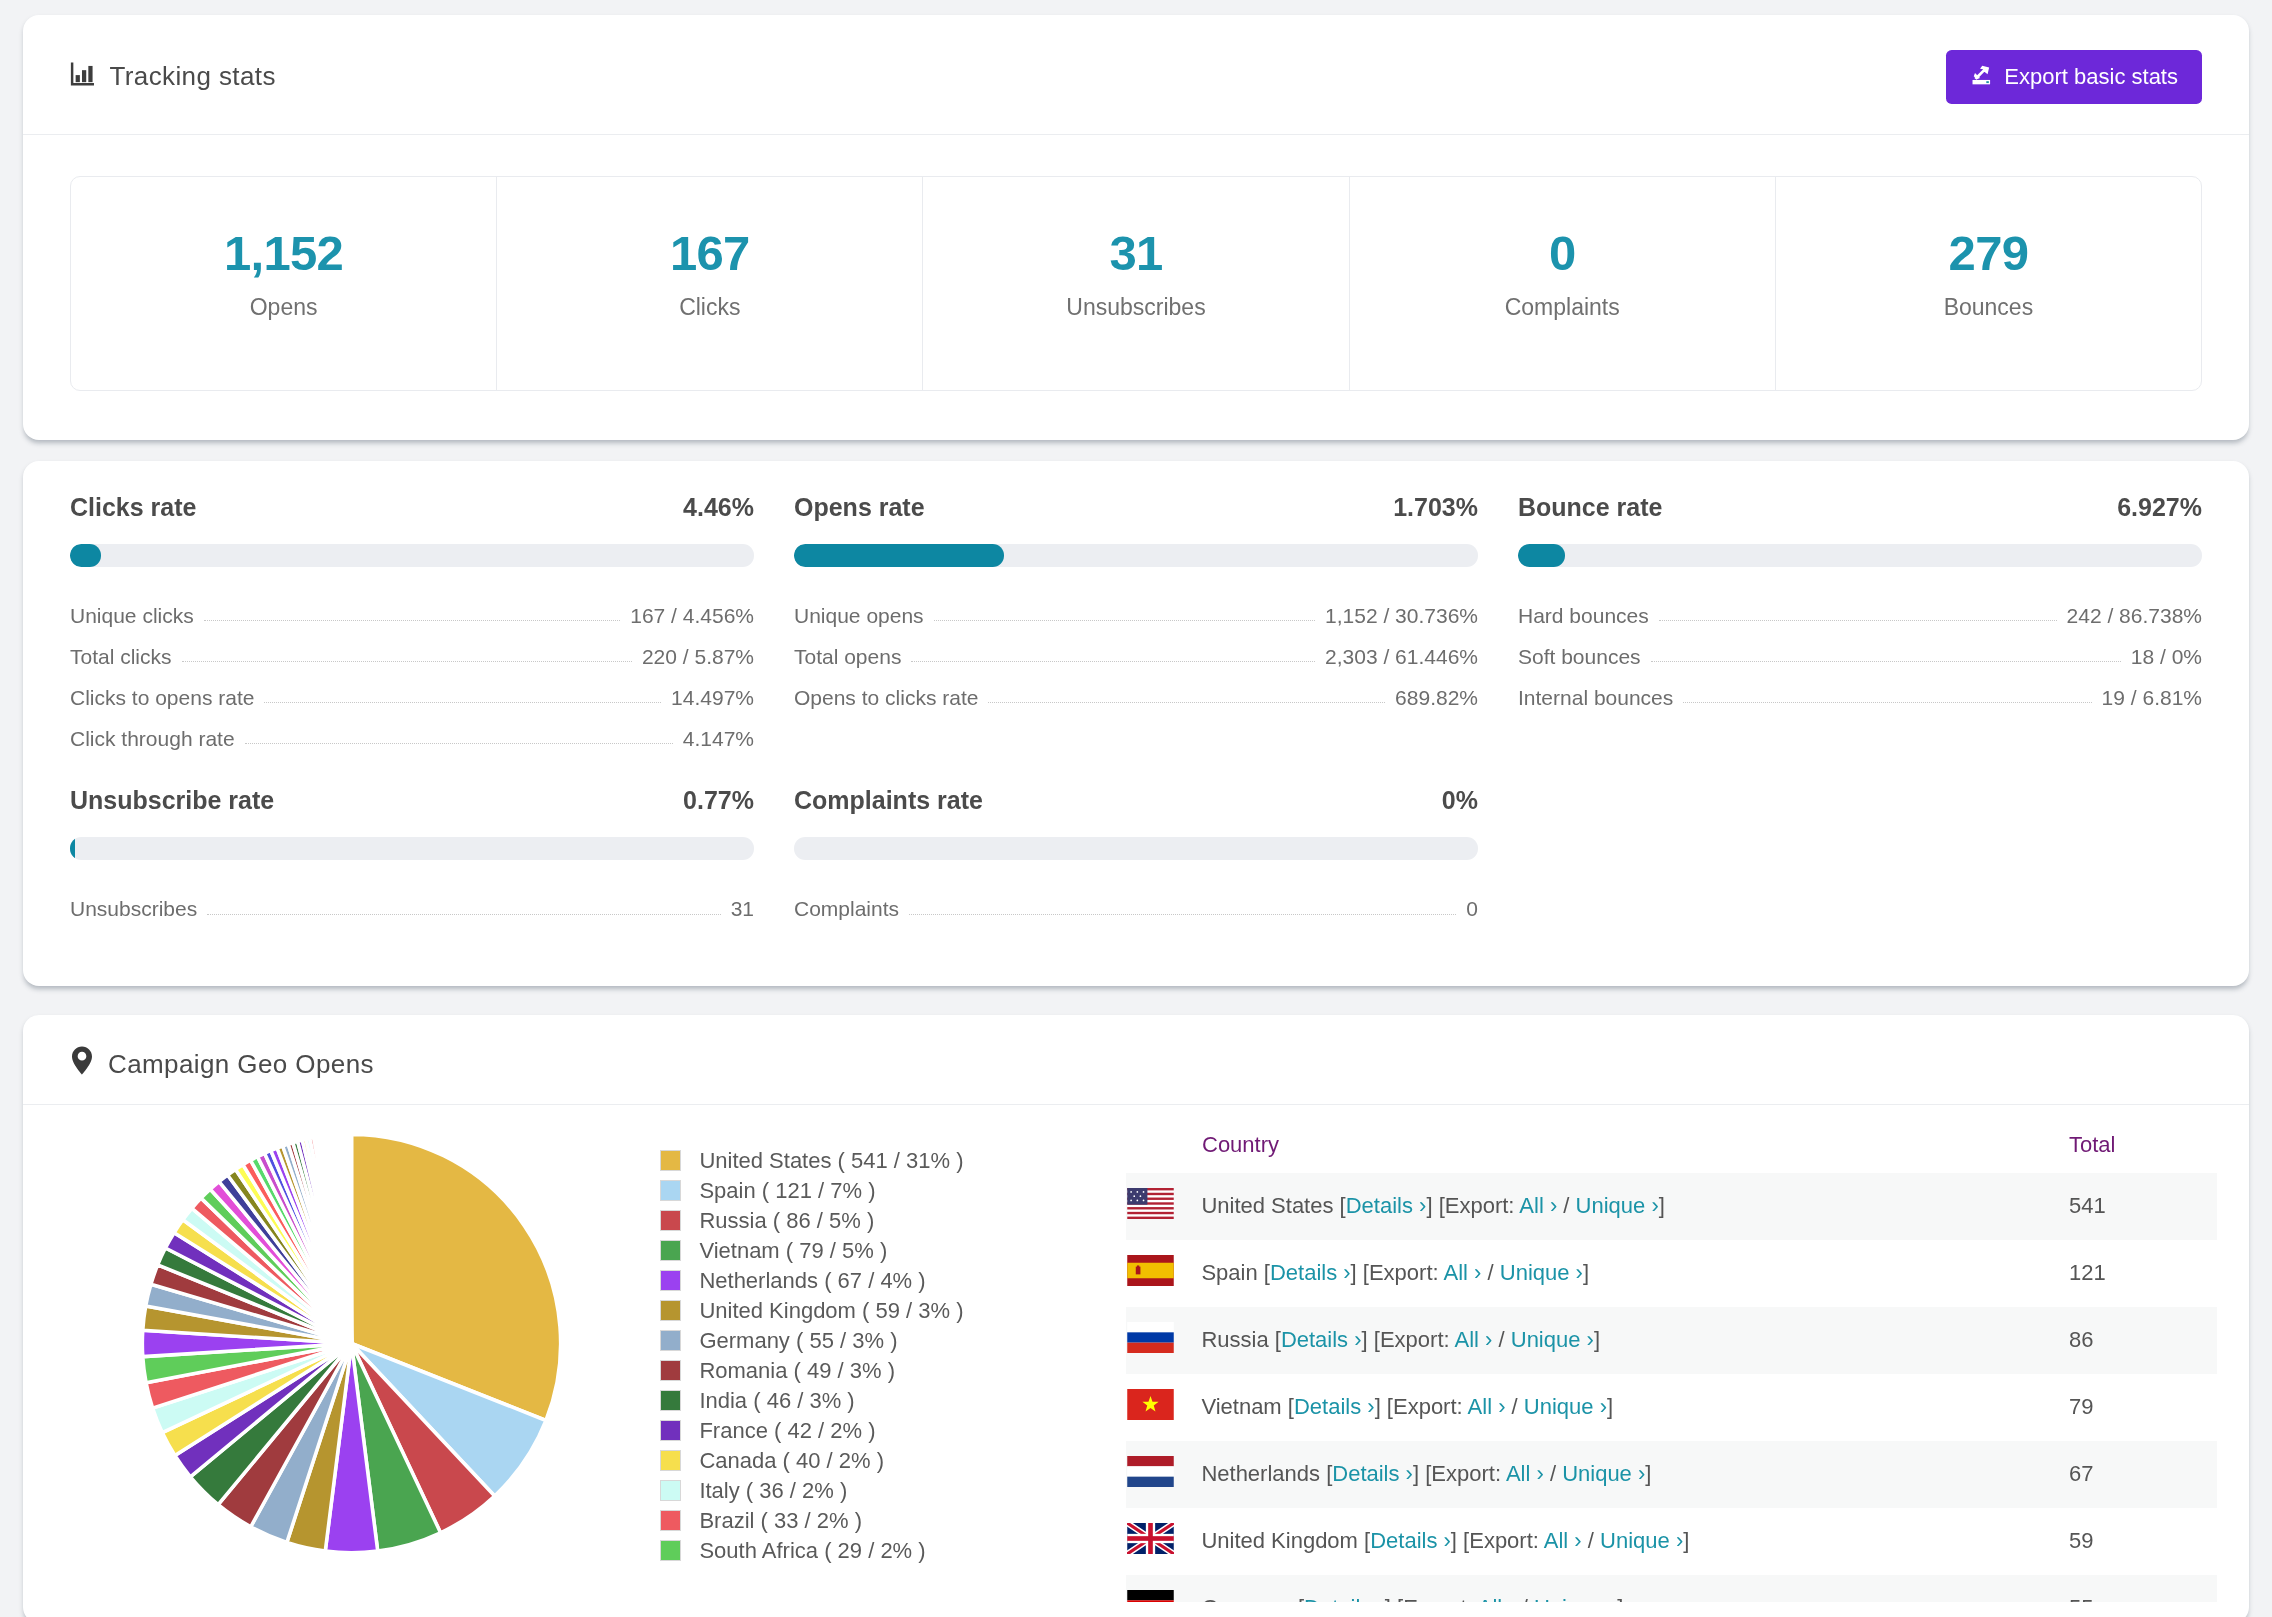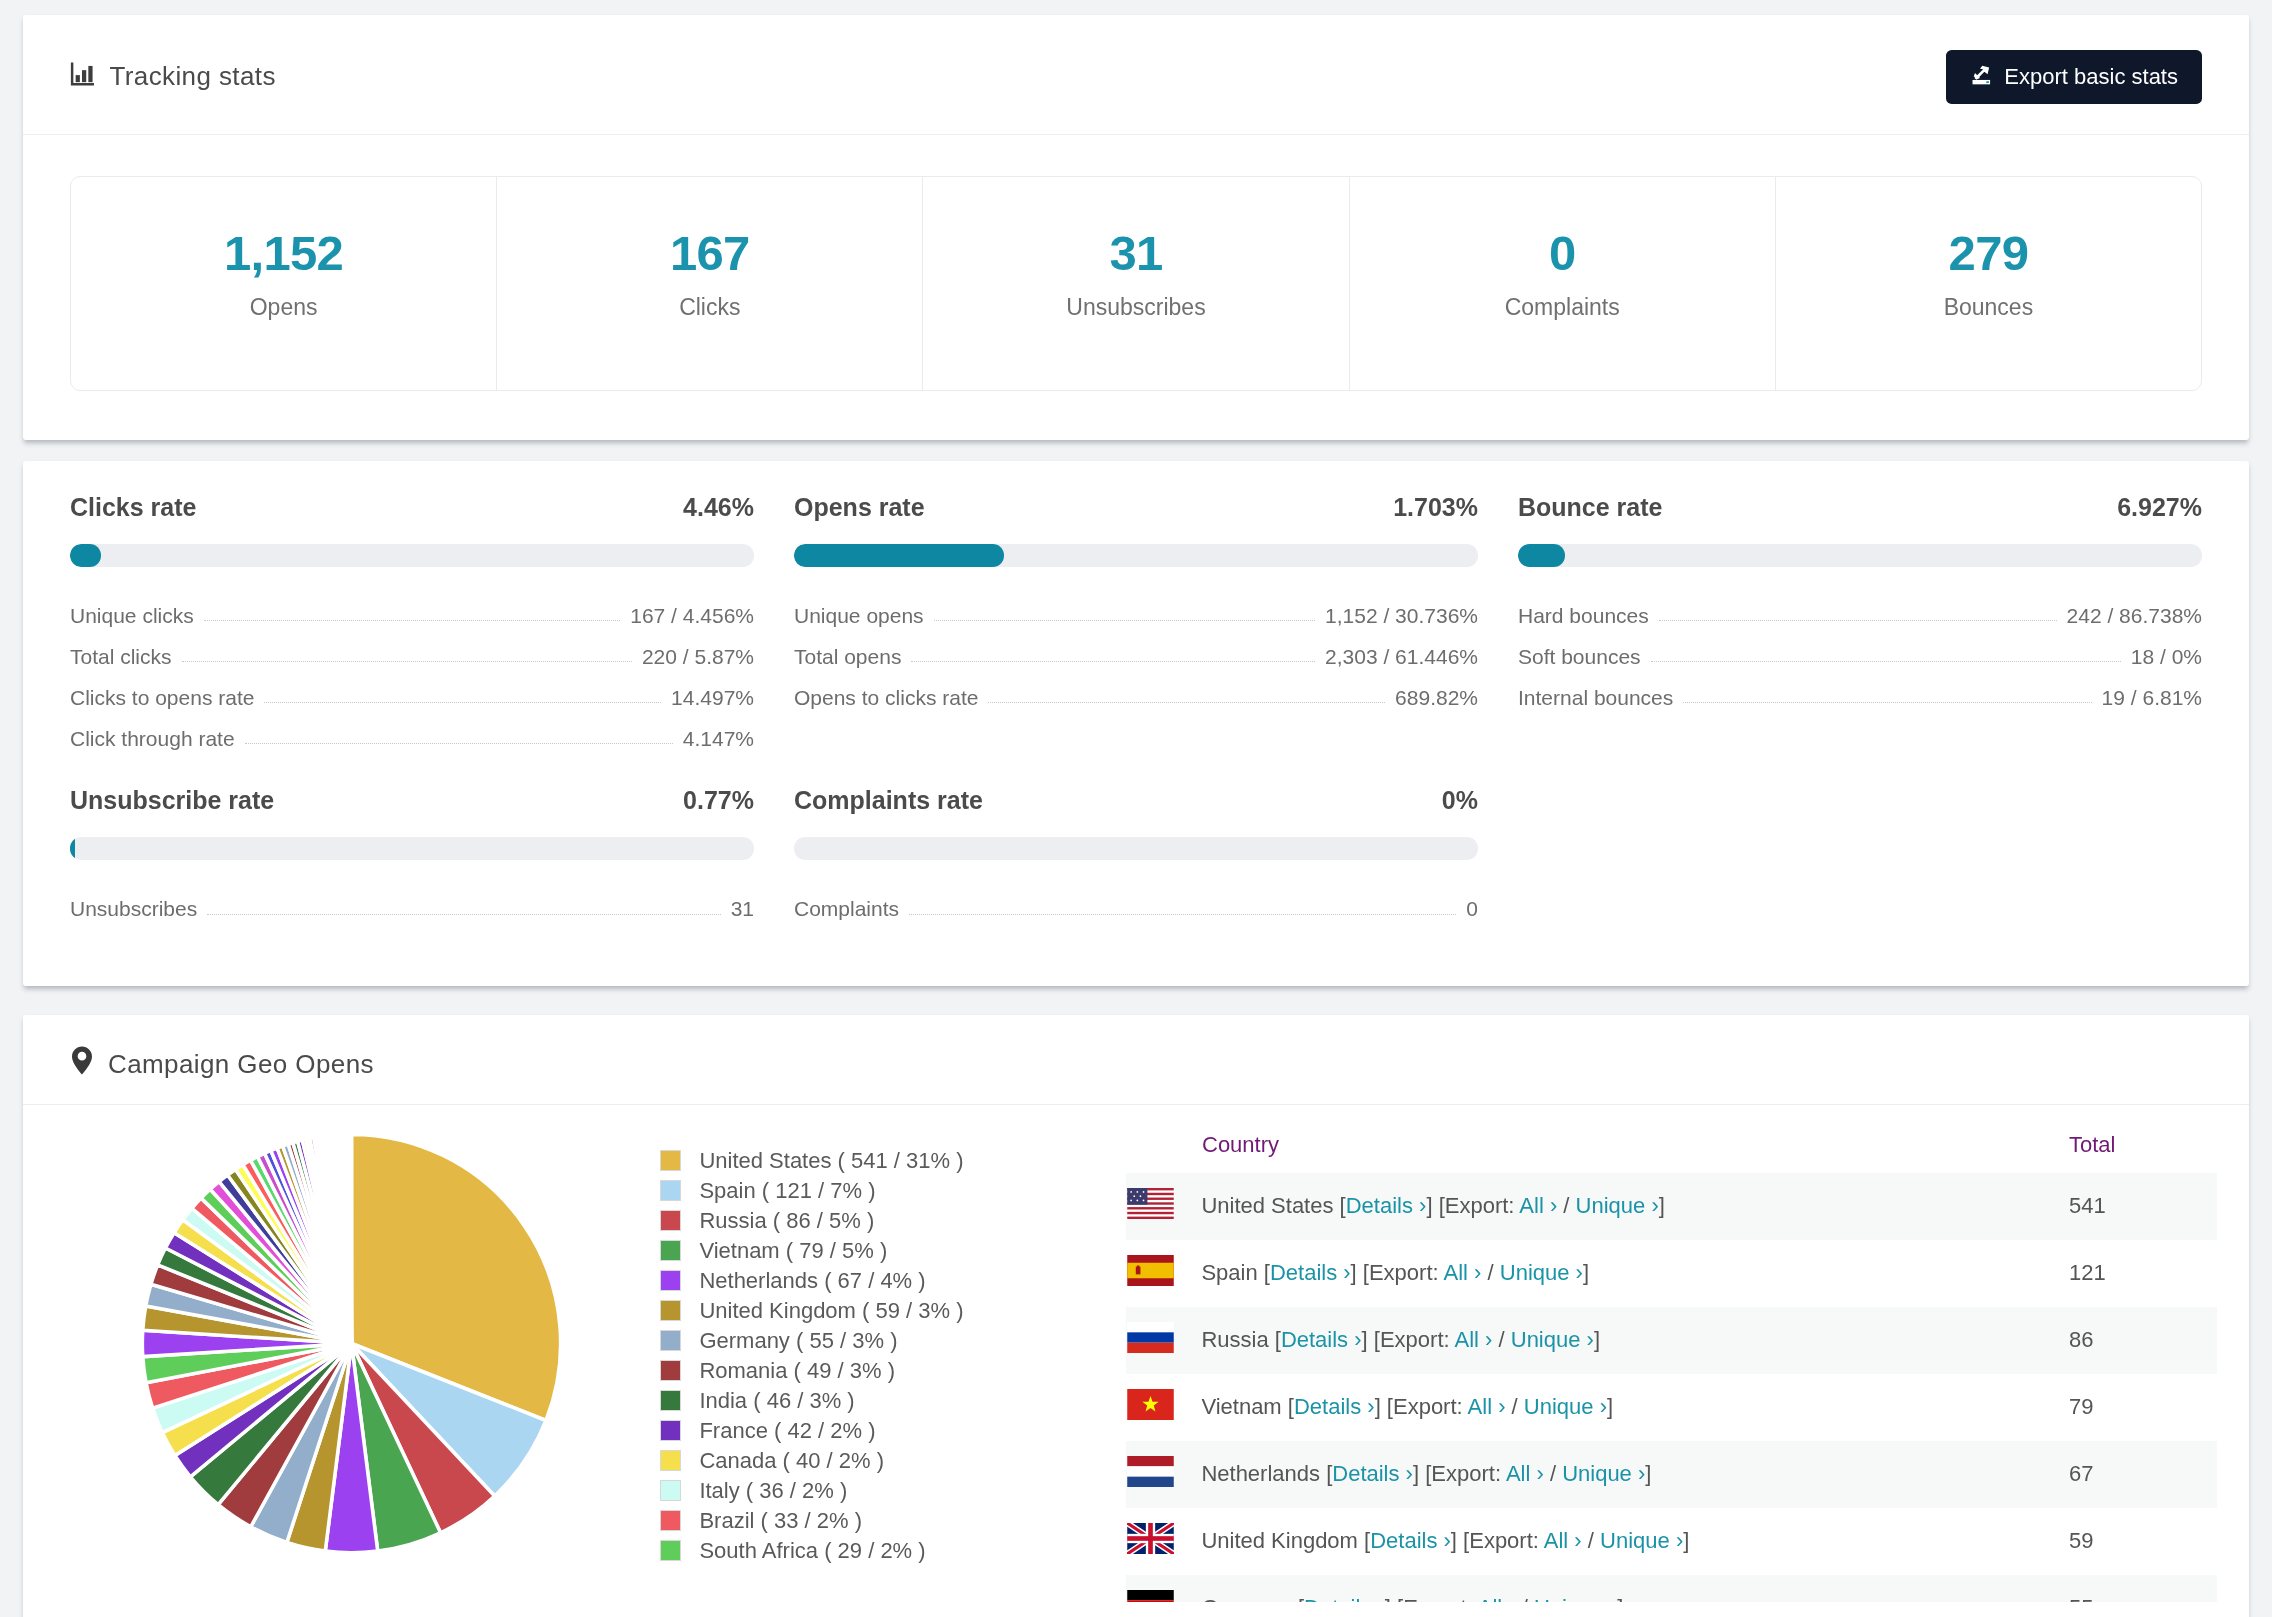--- a/index.html
+++ b/index.html
@@ -7,34 +7,34 @@
   body {
     background:#f2f3f5;
     font-family:"Liberation Sans", sans-serif;
     color:#555;
     overflow:hidden;
   }
   .card {
     background:#fff;
     width:2226px;
     margin-left:23px;
-    border-radius:3px;
+    border-radius:16px;
     box-shadow:0 3.5px 5.6px -1.4px rgba(100,110,125,.45);
   }
   
   #card-tracking { margin-top:15px; padding-bottom:49px; }
   .card-header {
     display:flex; align-items:center; justify-content:space-between;
     padding:35px 47px 30px 47px;
     border-bottom:1.4px solid #ebedf0;
   }
   .card-title { display:flex; align-items:center; gap:14px; font-size:26px; font-weight:500; color:#4a4a4a; letter-spacing:0.4px; }
   .btn-primary {
     display:flex; align-items:center; gap:11.3px;
-    background:#0f172a; color:#fff; font-size:22px;
+    background:#6d28d9; color:#fff; font-size:22px;
     padding:12.7px 24px; border:none; border-radius:5.6px; cursor:pointer;
   }
   .stats-row {
     display:flex;
     margin:41px 47px 0 47px;
     border:1.4px solid #e9ebef;
     border-radius:10px;
     overflow:hidden;
   }
   .stat-box { flex:1; text-align:center; padding:48px 0 69px 0; border-left:1.4px solid #e9ebef; }

